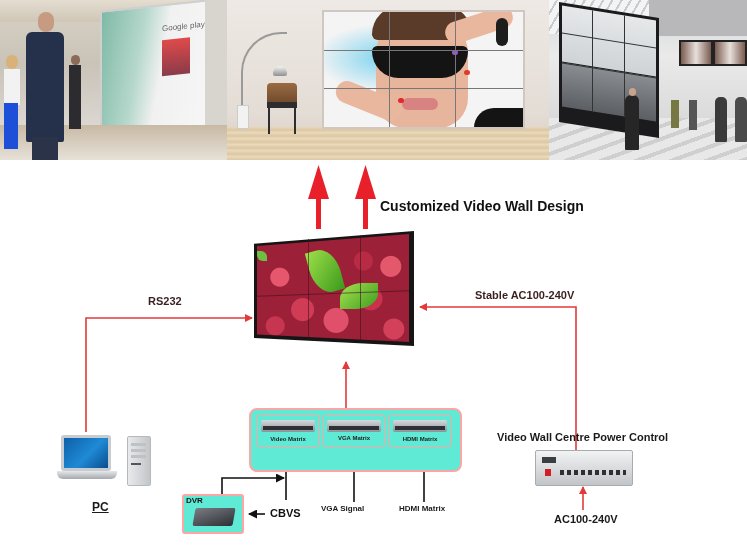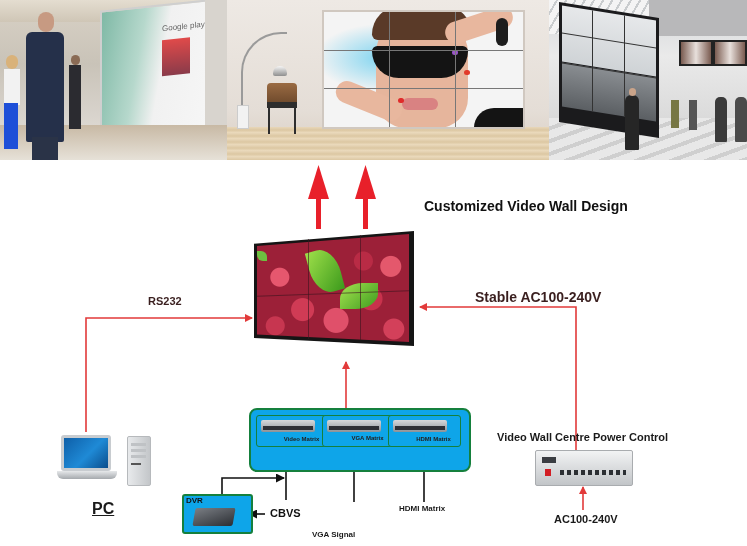--- a/index.html
+++ b/index.html
@@ -3,21 +3,21 @@
 <meta charset="utf-8">
 <style>
   html, body { margin: 0; padding: 0; }
   body { width: 747px; height: 546px; background: #ffffff; position: relative; overflow: hidden; font-family: "Liberation Sans", sans-serif; }
   .abs { position: absolute; }
   .photo { position: absolute; overflow: hidden; }
   .label { position: absolute; font-weight: bold; color: #1a1a1a; white-space: nowrap; }
   .label-dark { color: #3a1f1f; }
   svg { position: absolute; left: 0; top: 0; overflow: visible; }
   .rack { position: absolute; border-radius: 2px; }
-  .mbox { position: absolute; border: 2px solid #15803d; border-radius: 6px; background: #0ea5e9; padding-left: 9px; }
+  .mbox { position: absolute; border: 2px solid #fca5a5; border-radius: 6px; background: #5eead4; }
   .mtext { position: absolute; font-size: 6px; font-weight: bold; color: #222; width: 100%; text-align: center; }
 </style>
 </head>
 <body>
 
 <div class="photo" style="left:0;top:0;width:227px;height:160px;background:linear-gradient(180deg,#d9d2c6 0%,#c9c3b8 40%,#d7d2cb 70%,#e8e5e0 100%);">
 
   <div class="abs" style="left:0;top:0;width:227px;height:22px;background:linear-gradient(180deg,#e4ddd0,#cfc6b6);"></div>
 
   <div class="abs" style="left:100px;top:5px;width:105px;height:130px;background:linear-gradient(100deg,#7fb9a6 0%,#b6d8cc 35%,#f1f1f1 55%,#f6f6f6 100%);transform:skewY(-6deg);border:2px solid #cfcfcf;">
@@ -136,21 +136,21 @@
 
   <line x1="583" y1="510" x2="583" y2="487" stroke="#e23a3a" stroke-width="1.6" marker-end="url(#ah-red)"></line>
 
   <line x1="286" y1="500" x2="286" y2="452" stroke="#111" stroke-width="1.6" marker-end="url(#ah-black)"></line>
   <line x1="354" y1="502" x2="354" y2="452" stroke="#111" stroke-width="1.6" marker-end="url(#ah-black)"></line>
   <line x1="424" y1="502" x2="424" y2="452" stroke="#111" stroke-width="1.6" marker-end="url(#ah-black)"></line>
   <polyline points="222,494 222,478 284,478" fill="none" stroke="#111" stroke-width="1.6" marker-end="url(#ah-black)"></polyline>
   <line x1="265" y1="514" x2="249" y2="514" stroke="#111" stroke-width="1.6" marker-end="url(#ah-black)"></line>
 </svg>
 
-<div class="label" style="left:380px;top:198px;font-size:14px;color:#111;margin-left:44px;">Customized Video Wall Design</div>
+<div class="label" style="left:380px;top:198px;font-size:14px;color:#111;">Customized Video Wall Design</div>
 
 <div class="abs" style="left:254px;top:231px;width:160px;height:115px;">
   <div class="abs" style="left:0;top:0;width:160px;height:115px;background:#151515;clip-path:polygon(0% 11%,100% 0%,100% 100%,0% 93%);"></div>
   <div class="abs" style="left:3px;top:3px;width:152px;height:108px;clip-path:polygon(0% 11%,100% 0%,100% 100%,0% 93%);background:
       radial-gradient(circle at 15% 40%,#e6576e 0 9px,transparent 10px),
       radial-gradient(circle at 30% 70%,#d03b55 0 11px,transparent 12px),
       radial-gradient(circle at 52% 80%,#e0506a 0 12px,transparent 13px),
       radial-gradient(circle at 75% 60%,#c8324c 0 11px,transparent 12px),
       radial-gradient(circle at 88% 30%,#e4586c 0 10px,transparent 11px),
       radial-gradient(circle at 70% 25%,#b92b45 0 9px,transparent 10px),
@@ -161,21 +161,21 @@
   <div class="abs" style="left:56px;top:18px;width:30px;height:44px;background:linear-gradient(135deg,#9fe04a,#3c9a1c);border-radius:0 60% 0 60%;transform:rotate(-15deg);"></div>
   <div class="abs" style="left:86px;top:52px;width:38px;height:26px;background:linear-gradient(135deg,#a6e350,#3e9c1f);border-radius:60% 0 60% 0;"></div>
   <div class="abs" style="left:3px;top:20px;width:10px;height:10px;background:#6dc040;border-radius:0 60% 0 60%;"></div>
 
   <div class="abs" style="left:54px;top:8px;width:1px;height:100px;background:rgba(60,20,30,0.6);"></div>
   <div class="abs" style="left:106px;top:4px;width:1px;height:105px;background:rgba(60,20,30,0.6);"></div>
   <div class="abs" style="left:3px;top:62px;width:152px;height:1px;background:rgba(60,20,30,0.6);transform:rotate(-2deg);"></div>
 </div>
 
 <div class="label label-dark" style="left:148px;top:295px;font-size:11px;">RS232</div>
-<div class="label label-dark" style="left:475px;top:289px;font-size:14px;">Stable AC100-240V</div>
+<div class="label label-dark" style="left:475px;top:289px;font-size:11px;">Stable AC100-240V</div>
 
 <div class="mbox" style="left:249px;top:408px;width:209px;height:60px;border-radius:8px;"></div>
 
 <div class="mbox" style="left:256px;top:415px;width:62px;height:30px;border-width:1.5px;border-radius:3px;">
   <div class="rack" style="left:4px;top:4px;width:54px;height:12px;background:linear-gradient(#d6d9dc,#8d9297);">
     <div class="abs" style="left:2px;top:6px;width:50px;height:4px;background:#2d3036;"></div>
   </div>
   <div class="mtext" style="top:20px;">Video Matrix</div>
 </div>
 <div class="mbox" style="left:322px;top:415px;width:62px;height:30px;border-width:1.5px;border-radius:3px;">
@@ -185,40 +185,40 @@
   <div class="mtext" style="top:19px;">VGA Matrix</div>
 </div>
 <div class="mbox" style="left:388px;top:415px;width:62px;height:30px;border-width:1.5px;border-radius:3px;">
   <div class="rack" style="left:4px;top:4px;width:54px;height:12px;background:linear-gradient(#d6d9dc,#8d9297);">
     <div class="abs" style="left:2px;top:6px;width:50px;height:4px;background:#2d3036;"></div>
   </div>
   <div class="mtext" style="top:20px;">HDMI Matrix</div>
 </div>
 
 <div class="label" style="left:270px;top:507px;font-size:11px;font-weight:bold;color:#111;">CBVS</div>
-<div class="label" style="left:312px;top:504px;font-size:8px;margin-top:26px;">VGA Signal</div>
+<div class="label" style="left:321px;top:504px;font-size:8px;">VGA Signal</div>
 <div class="label" style="left:399px;top:504px;font-size:8px;">HDMI Matrix</div>
 
 <div class="mbox" style="left:182px;top:494px;width:58px;height:36px;border-width:2px;border-radius:3px;">
   <div class="label" style="left:2px;top:0;font-size:8px;color:#111;">DVR</div>
   <div class="rack" style="left:10px;top:12px;width:40px;height:18px;background:linear-gradient(160deg,#7a7e84,#2b2e33);transform:skewX(-10deg);"></div>
 </div>
 
 <div class="abs" style="left:57px;top:435px;width:60px;height:50px;">
   <div class="abs" style="left:4px;top:0;width:50px;height:36px;background:#c8ccd0;border-radius:3px;"></div>
   <div class="abs" style="left:7px;top:3px;width:44px;height:30px;background:linear-gradient(135deg,#0e5fa8 0%,#1f8ad6 55%,#0a4d8c 100%);"></div>
   <div class="abs" style="left:0;top:36px;width:60px;height:8px;background:linear-gradient(#e6e8ea,#a5a9ad);border-radius:0 0 6px 6px;"></div>
 </div>
 <div class="abs" style="left:127px;top:436px;width:22px;height:48px;background:linear-gradient(90deg,#e8eaec,#c3c6c9);border:1px solid #b6b9bc;border-radius:2px;">
   <div class="abs" style="left:3px;top:6px;width:15px;height:3px;background:#bfc2c5;"></div>
   <div class="abs" style="left:3px;top:12px;width:15px;height:3px;background:#bfc2c5;"></div>
   <div class="abs" style="left:3px;top:18px;width:15px;height:3px;background:#bfc2c5;"></div>
   <div class="abs" style="left:3px;top:26px;width:10px;height:2px;background:#555;"></div>
 </div>
-<div class="label" style="left:92px;top:500px;font-size:16px;text-decoration:underline;">PC</div>
+<div class="label" style="left:92px;top:500px;font-size:12px;text-decoration:underline;">PC</div>
 
 <div class="label" style="left:497px;top:431px;font-size:11px;">Video Wall Centre Power Control</div>
 <div class="rack" style="left:535px;top:450px;width:96px;height:34px;background:linear-gradient(180deg,#f2f3f4,#c2c5c8);border:1px solid #a9acaf;">
   <div class="abs" style="left:6px;top:6px;width:14px;height:6px;background:#3a3d42;"></div>
   <div class="abs" style="left:9px;top:18px;width:6px;height:7px;background:#d21d24;"></div>
   <div class="abs" style="left:24px;top:19px;width:66px;height:5px;background:repeating-linear-gradient(90deg,#2c2f33 0 4px,transparent 4px 7px);"></div>
 </div>
 <div class="label" style="left:554px;top:513px;font-size:11px;">AC100-240V</div>
 
 </body></html>

